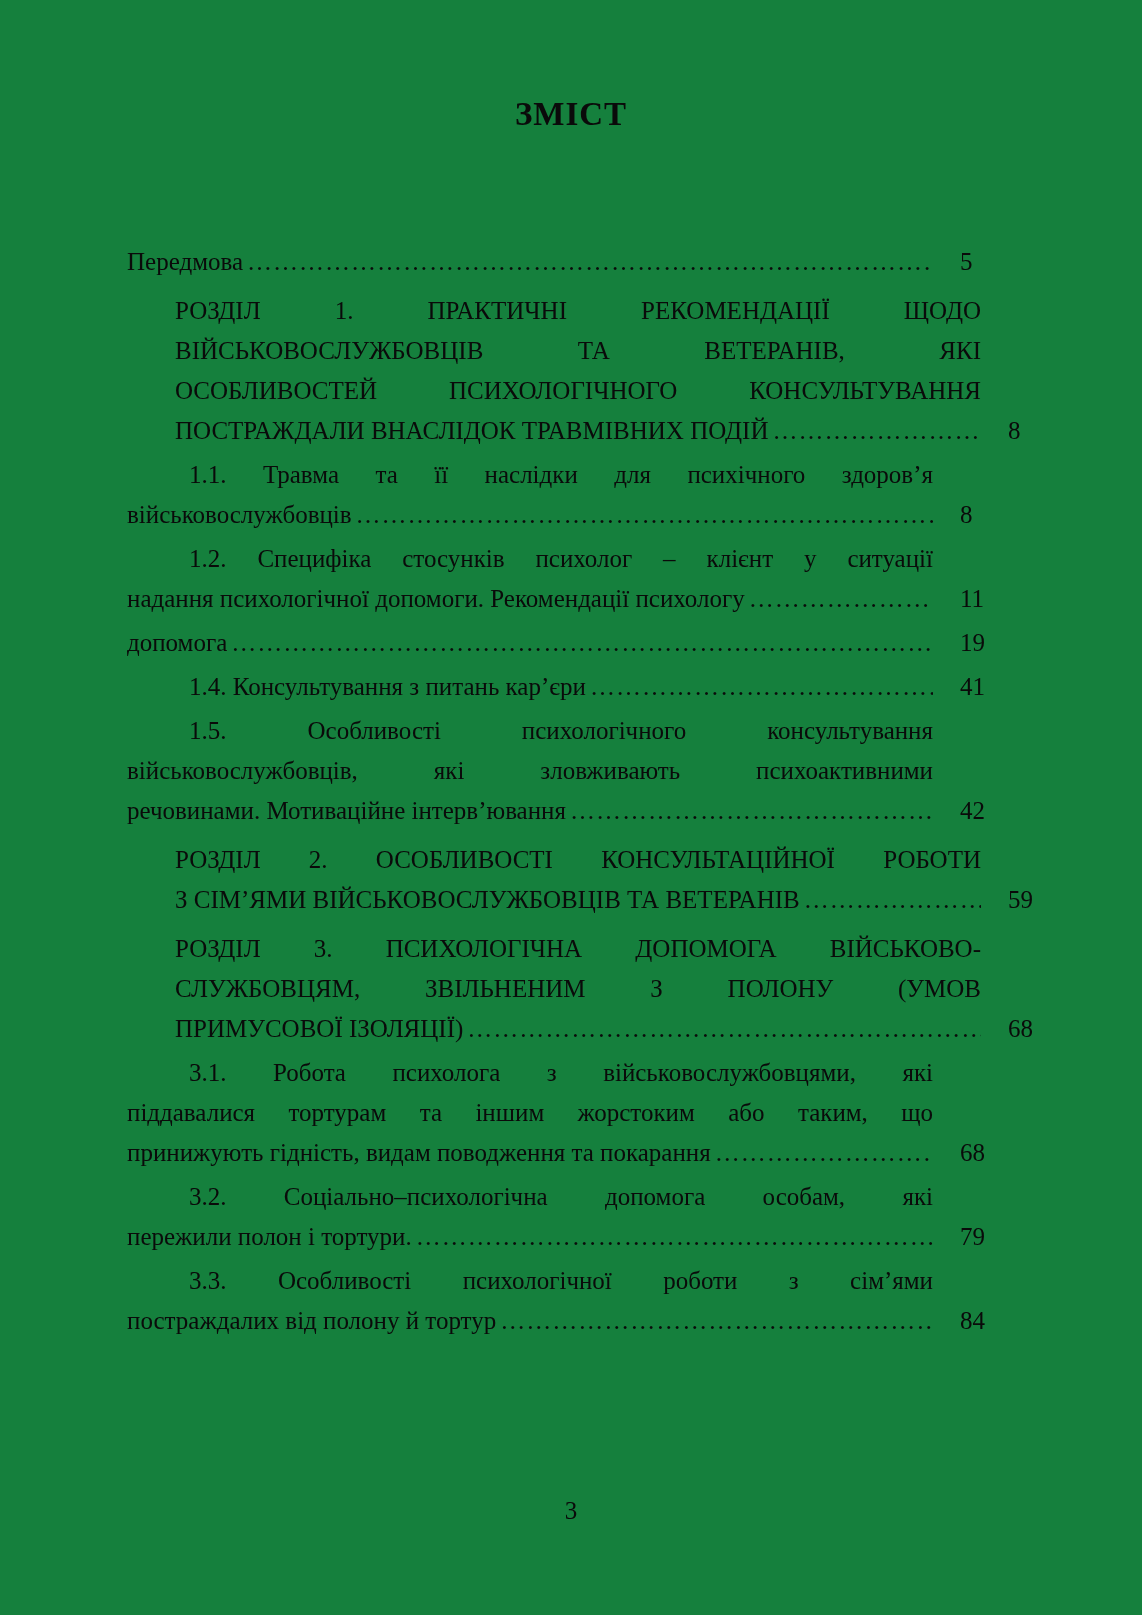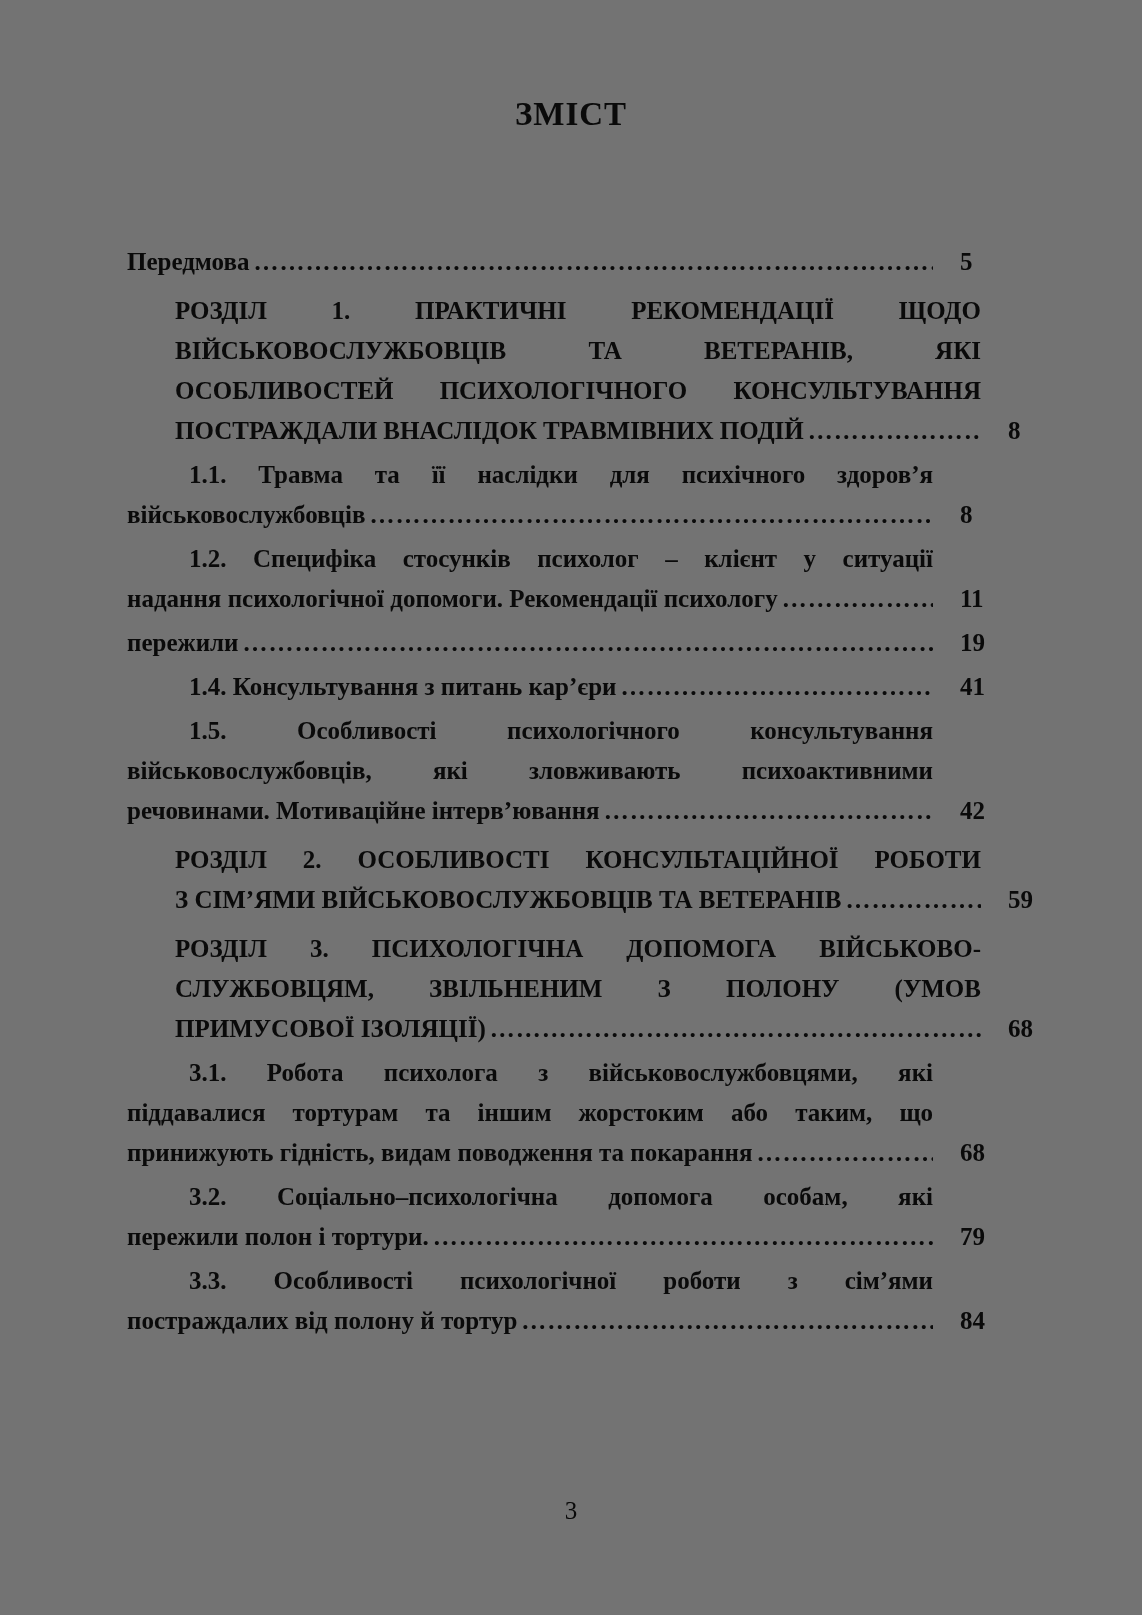--- a/index.html
+++ b/index.html
@@ -11,34 +11,33 @@
     width: 1142px;
     height: 1615px;
     position: relative;
     font-family: "Liberation Serif", "DejaVu Serif", serif;
     color: #0a0a0a;
     overflow: hidden;
   }
   .sheet {
     position: absolute;
     inset: 0;
-    background: #737373;
+    background: #15803d;
   }
   .doc-title {
     margin-top: 94px;
     text-align: center;
     font-size: 33px;
     font-weight: bold;
     letter-spacing: 1px;
     line-height: 40px;
   }
   .toc {
     margin: 108px 0 0 127px;
     width: 892px;
-    font-weight: bold;
   }
   .entry {
     display: flex;
     align-items: stretch;
   }
   .entry.sub    { margin-top: 4px; }
   .entry.chapter{ margin-top: 9px; margin-left: 48px; }
   .entry.plain  { margin-top: 0; }
   .lines {
     width: 806px;
@@ -143,21 +142,21 @@
         </div>
       </div>
       <div class="pagenum">
           <span>11</span>
         </div>
     </div>
 
     <div class="entry sub">
       <div class="lines">
         <div class="line leaderline">
-          <span class="ltext">пережили</span>
+          <span class="ltext">допомога</span>
           <span class="leader">……………………………………………………………………………………………………</span>
         </div>
       </div>
       <div class="pagenum">
           <span>19</span>
         </div>
     </div>
 
     <div class="entry sub">
       <div class="lines">

